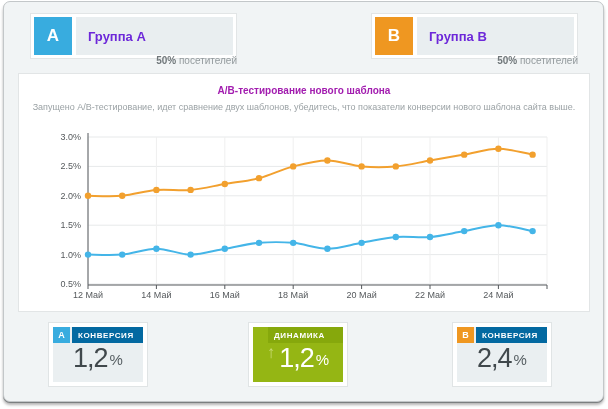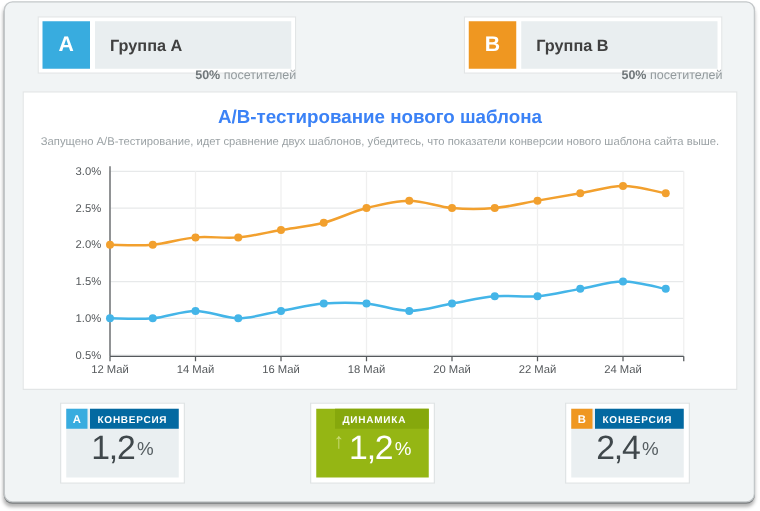--- a/index.html
+++ b/index.html
@@ -20,34 +20,34 @@
     border:1px solid #e2e5e6; padding:3px; display:flex;
   }
   .group.a { left:26px; } .group.b { left:367px; }
   .badge-lg {
     width:38px; height:38px; display:flex; align-items:center; justify-content:center;
     color:#fff; font-size:17px; font-weight:bold; flex:none;
   }
   .badge-blue { background:#38acdf; } .badge-orange { background:#ef9721; }
   .group-field {
     flex:1; margin-left:4px; background:#e9eef0; display:flex; align-items:center;
-    padding-left:12px; font-size:13px; font-weight:bold; color:#404040;
+    padding-left:12px; font-size:13px; font-weight:bold; color:#6d28d9;
   }
   .share {
     position:absolute; top:53px; width:207px; text-align:right;
     font-size:10px; color:#939a9d;
   }
   .share.a { left:26px; } .share.b { left:367px; }
   .share b { color:#70777a; }
   
   .card {
     position:absolute; left:14px; top:71px; width:572px; height:239px;
     background:#ffffff; border:1px solid #e2e5e6;
   }
-  .card-title { margin-top:11px; text-align:center; font-size:15px; font-weight:bold; color:#3b82f6; }
+  .card-title { margin-top:11px; text-align:center; font-size:10px; font-weight:bold; color:#a21caf; }
   .card-subtitle { margin-top:6px; text-align:center; font-size:9px; color:#9ba2a5; }
   .chart-svg { position:absolute; left:0; top:0; width:570px; height:237px; }
   
   .stat {
     position:absolute; top:320px; width:100px; height:65px;
     background:#ffffff; border:1px solid #e0e4e5; padding:4px;
   }
   .stat.pos-a { left:44px; } .stat.pos-mid { left:244px; } .stat.pos-b { left:448px; }
   .stat-inner { width:100%; height:100%; display:flex; flex-direction:column; }
   .stat-inner.light { background:#eaeff1; }

